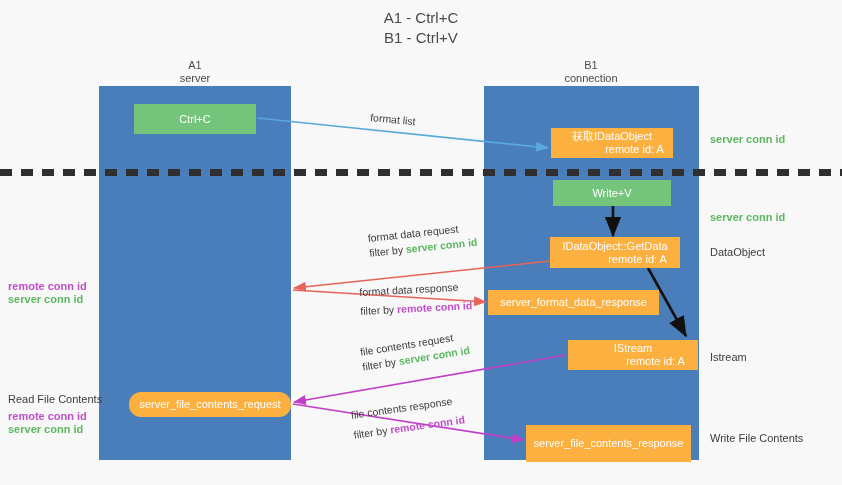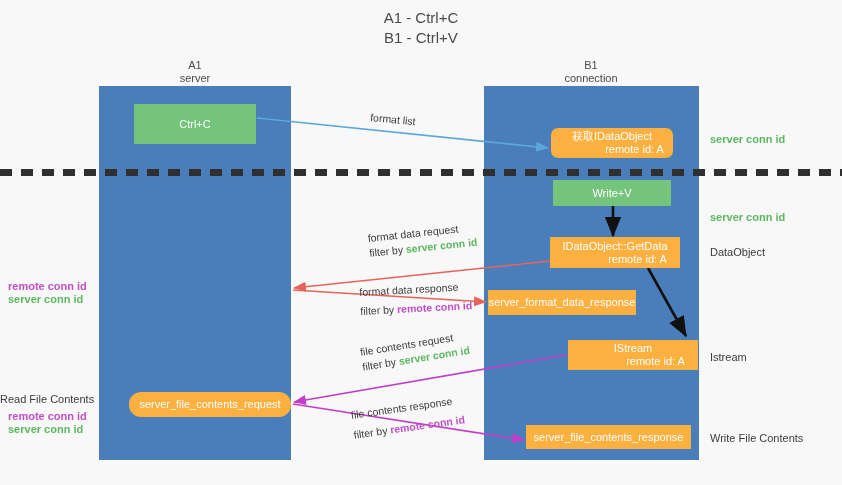--- a/index.html
+++ b/index.html
@@ -103,53 +103,53 @@
 
     <path d="M293,290 L486,302" stroke="#e8635a" stroke-width="1.6" fill="none" marker-end="url(#ah-red)"></path>
 
     <path d="M648,268 L686,336" stroke="#111111" stroke-width="2.6" fill="none" marker-end="url(#ah-blk)"></path>
 
     <path d="M566,355 L294,402" stroke="#c13fc8" stroke-width="1.6" fill="none" marker-end="url(#ah-mag)"></path>
 
     <path d="M293,404 L524,440" stroke="#c13fc8" stroke-width="1.6" fill="none" marker-end="url(#ah-mag)"></path>
   </svg>
 
-  <div class="node green" style="left:134px;top:104px;width:122px;height:40px;">
+  <div class="node green" style="left:134px;top:104px;width:122px;height:30px;">
     <span>Ctrl+C</span>
   </div>
 
-  <div class="node orange" style="left:551px;top:128px;width:122px;height:30px;border-radius:7px;">
+  <div class="node orange" style="left:551px;top:128px;width:122px;height:30px;">
     <span>获取IDataObject</span>
     <span class="l2">remote id: A</span>
   </div>
 
   <div class="node green" style="left:553px;top:180px;width:118px;height:26px;">
     <span>Write+V</span>
   </div>
 
   <div class="node orange" style="left:550px;top:237px;width:130px;height:31px;">
     <span>IDataObject::GetData</span>
     <span class="l2">remote id: A</span>
   </div>
 
 
-  <div class="node orange" style="left:488px;top:290px;width:148px;height:25px;">
+  <div class="node orange" style="left:488px;top:290px;width:171px;height:25px;">
     <span>server_format_data_response</span>
   </div>
 
   <div class="node orange" style="left:568px;top:340px;width:130px;height:30px;">
     <span>IStream</span>
     <span class="l2">remote id: A</span>
   </div>
 
   <div class="node orange" style="left:129px;top:392px;width:162px;height:25px;border-radius:12px;">
     <span>server_file_contents_request</span>
   </div>
 
-  <div class="node orange" style="left:526px;top:425px;width:165px;height:24px;">
+  <div class="node orange" style="left:526px;top:425px;width:165px;height:37px;">
     <span>server_file_contents_response</span>
   </div>
 
   <div id="divider"></div>
 
   <div class="edge-lbl" style="left:371px;top:110px;transform:rotate(5.5deg);transform-origin:left top;">
     <span>format list</span>
   </div>
 
   <div class="edge-lbl" style="left:367px;top:231px;transform:rotate(-6deg);transform-origin:left top;">
@@ -176,21 +176,21 @@
   <div class="edge-lbl" style="left:350px;top:408px;transform:rotate(-8deg);transform-origin:left top;">
     <div>file contents response</div>
     <div style="margin-top:5px;">
       <span>filter by </span><span class="purple-t">remote conn id</span>
     </div>
   </div>
 
   <div class="lbl purple-t" style="left:8px;top:279px;">remote conn id</div>
   <div class="lbl green-t" style="left:8px;top:292px;">server conn id</div>
 
-  <div class="lbl dark" style="left:0;top:392px;">Read File Contents</div>
+  <div class="lbl dark" style="left:8px;top:392px;">Read File Contents</div>
   <div class="lbl purple-t" style="left:8px;top:409px;">remote conn id</div>
   <div class="lbl green-t" style="left:8px;top:422px;">server conn id</div>
 
   <div class="lbl green-t" style="left:710px;top:132px;">server conn id</div>
   <div class="lbl green-t" style="left:710px;top:210px;">server conn id</div>
   <div class="lbl dark" style="left:710px;top:245px;">DataObject</div>
   <div class="lbl dark" style="left:710px;top:350px;">Istream</div>
   <div class="lbl dark" style="left:710px;top:431px;">Write File Contents</div>
 
 </div>

